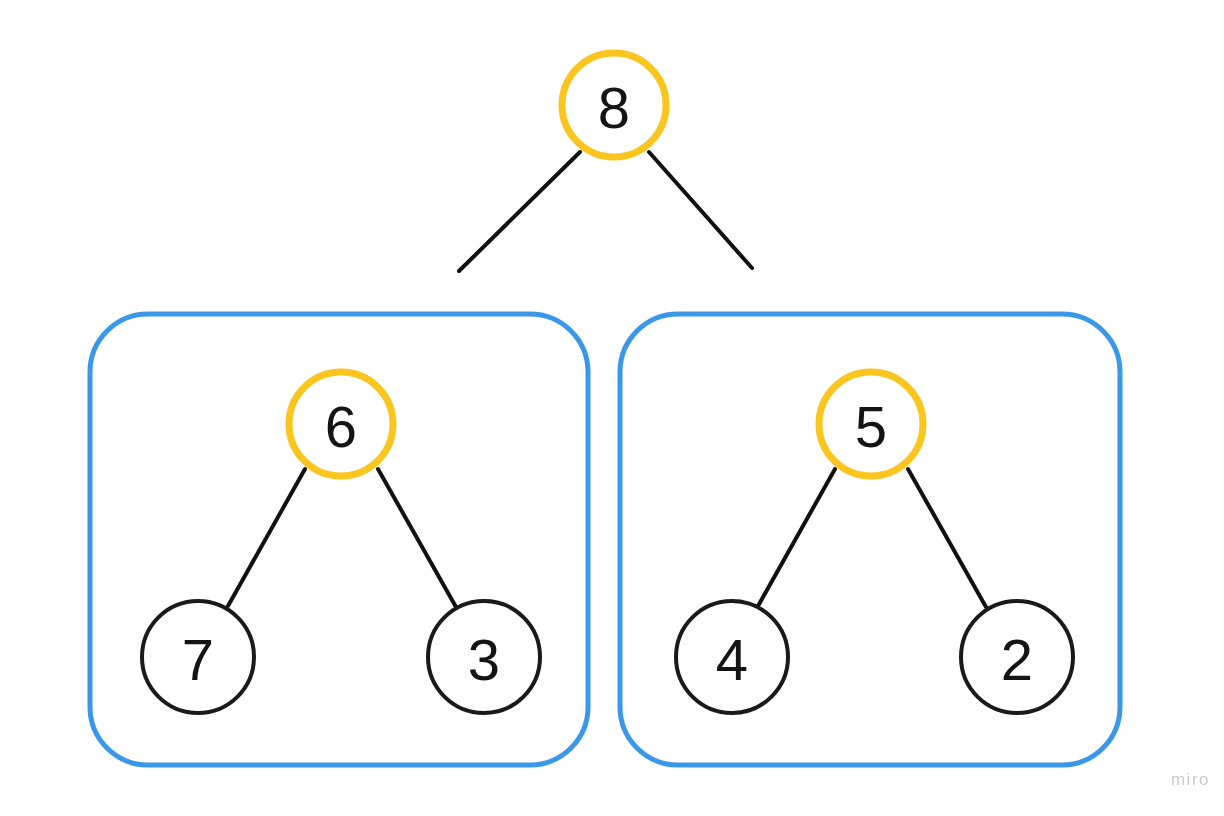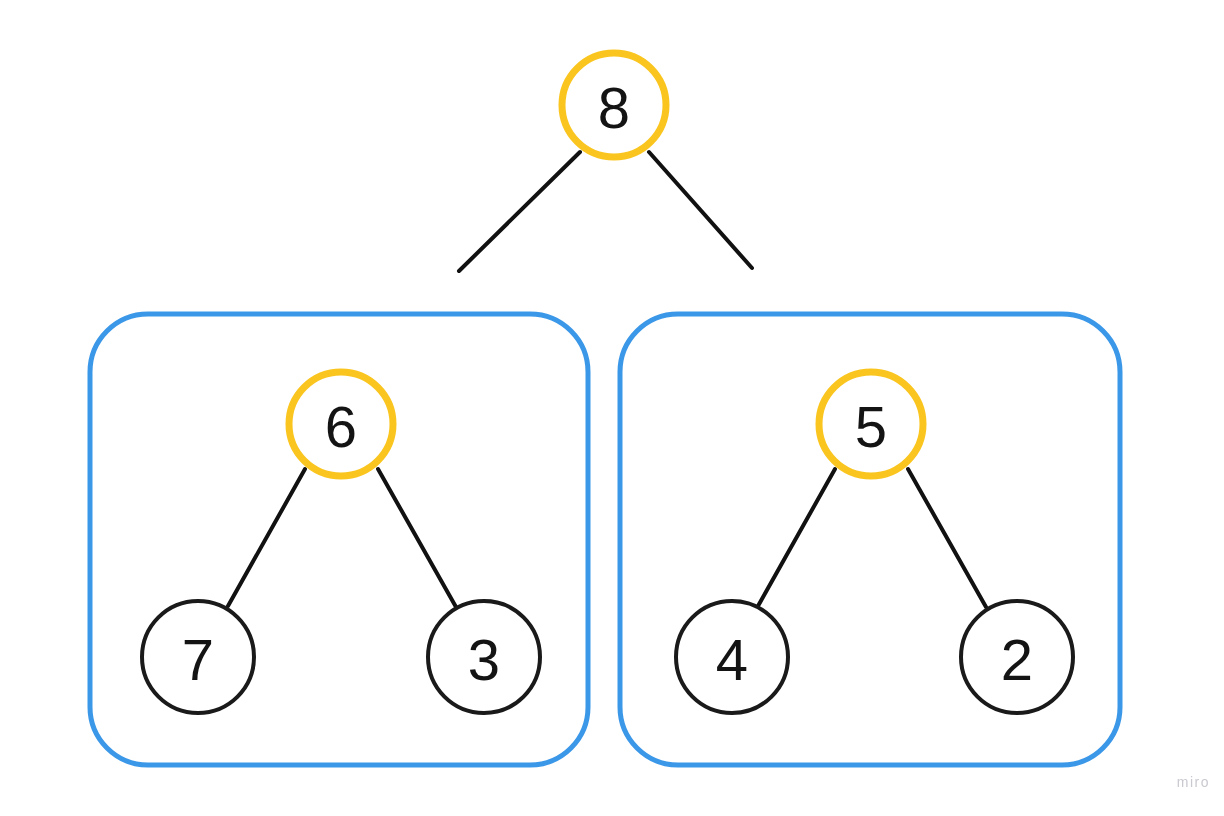--- a/index.html
+++ b/index.html
@@ -31,21 +31,21 @@
     font-size: 58px;
     fill: #141414;
     text-anchor: middle;
     dominant-baseline: central;
   }
   .watermark {
     position: absolute;
     right: 14px;
     bottom: 26px;
     font-family: "Liberation Sans", sans-serif;
-    font-size: 14px;
+    font-size: 17px;
     letter-spacing: 1.5px;
     color: #c9c9d0;
     user-select: none;
   }
 </style>
 </head>
 <body>
 
 <div id="canvas">
 

